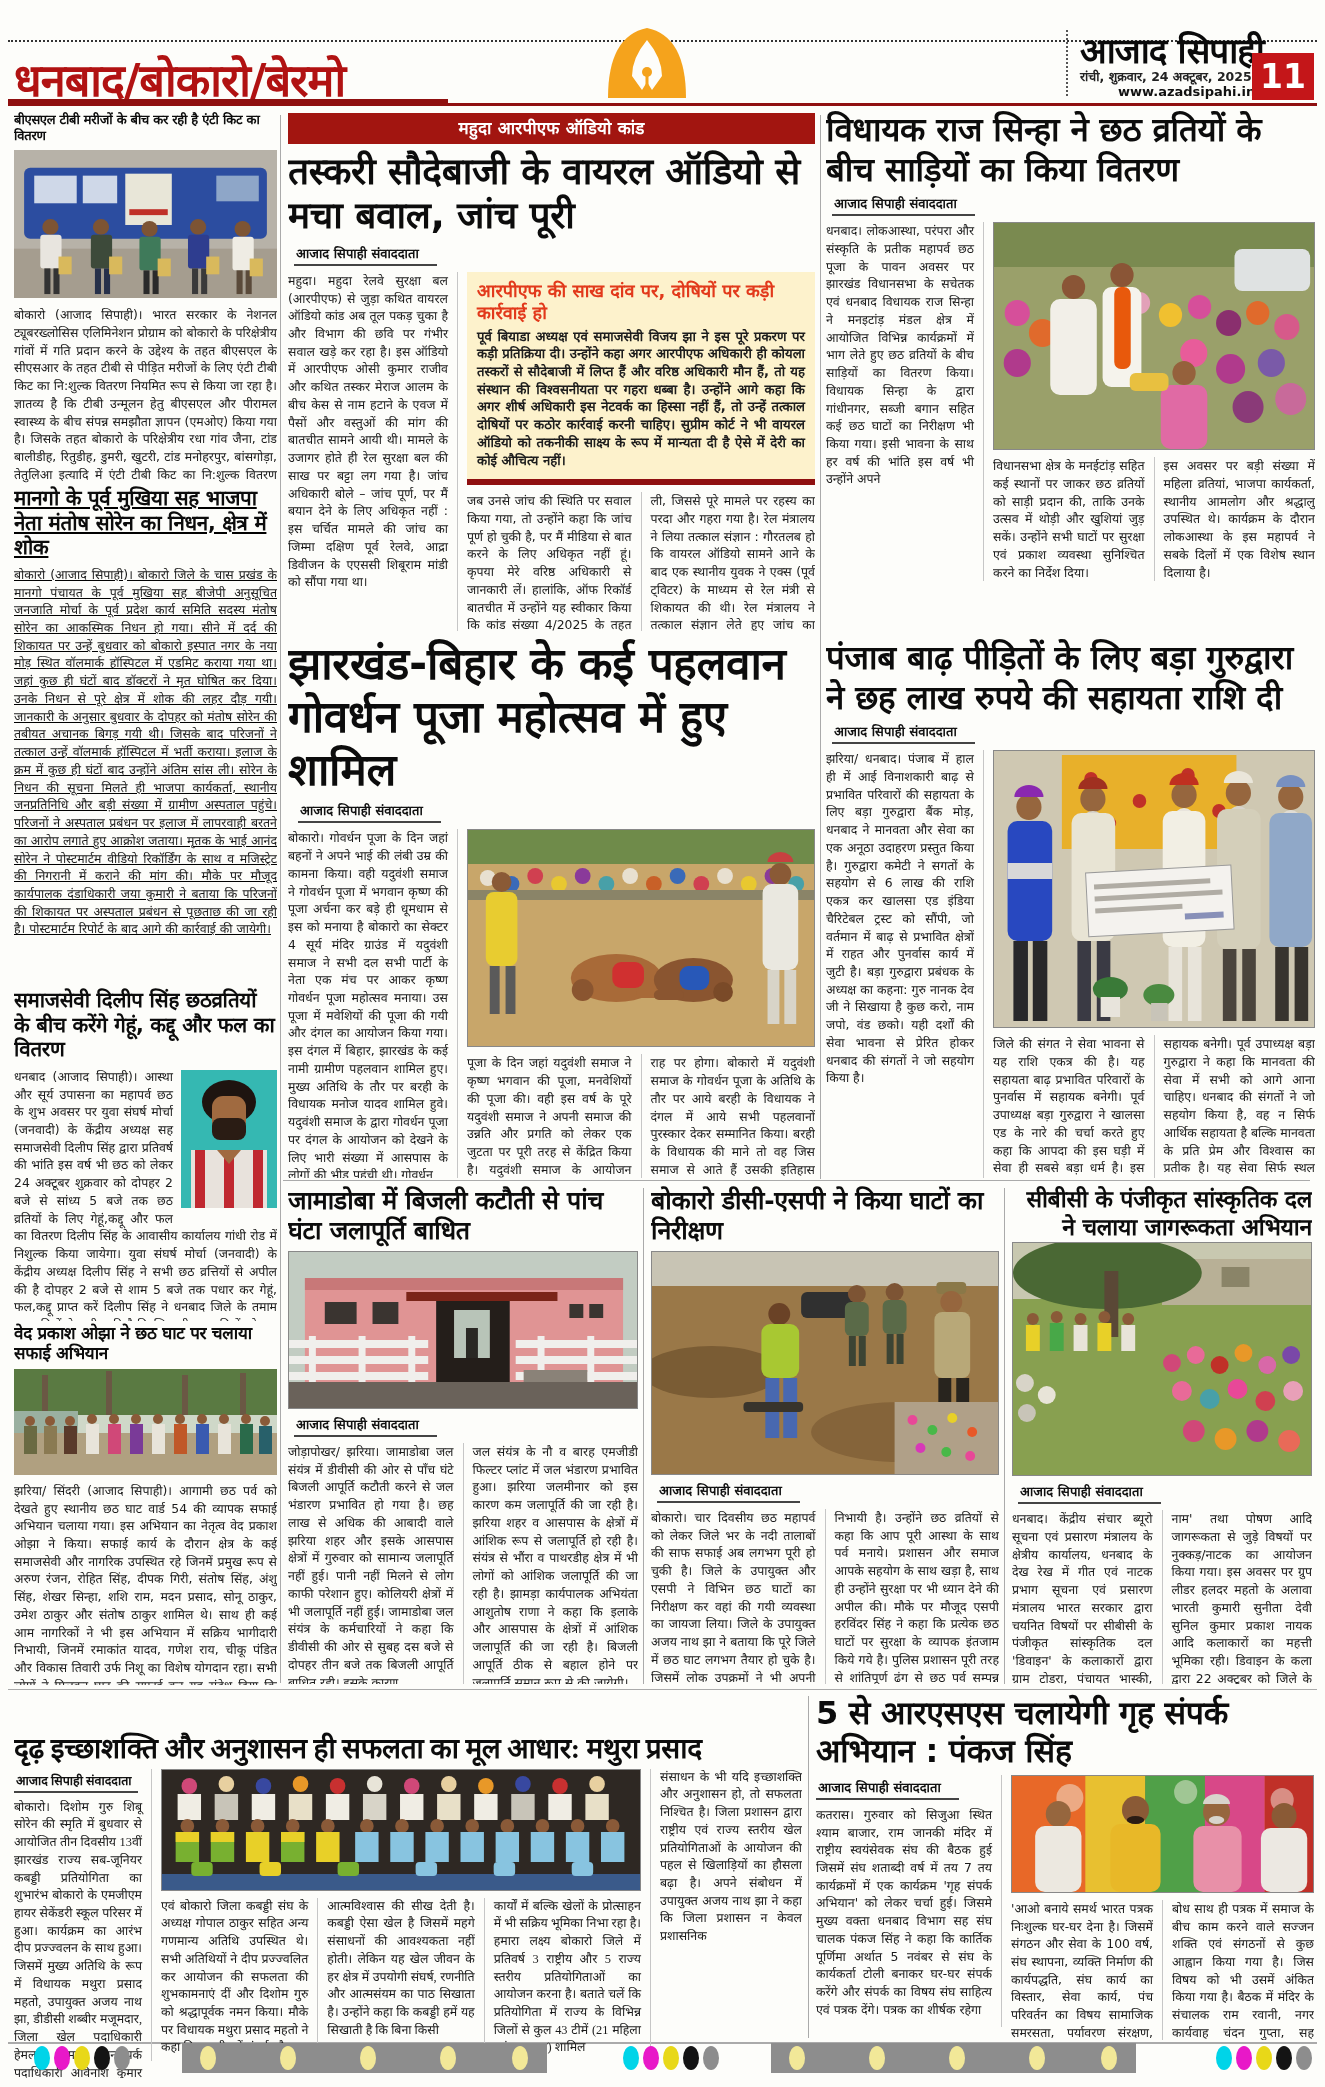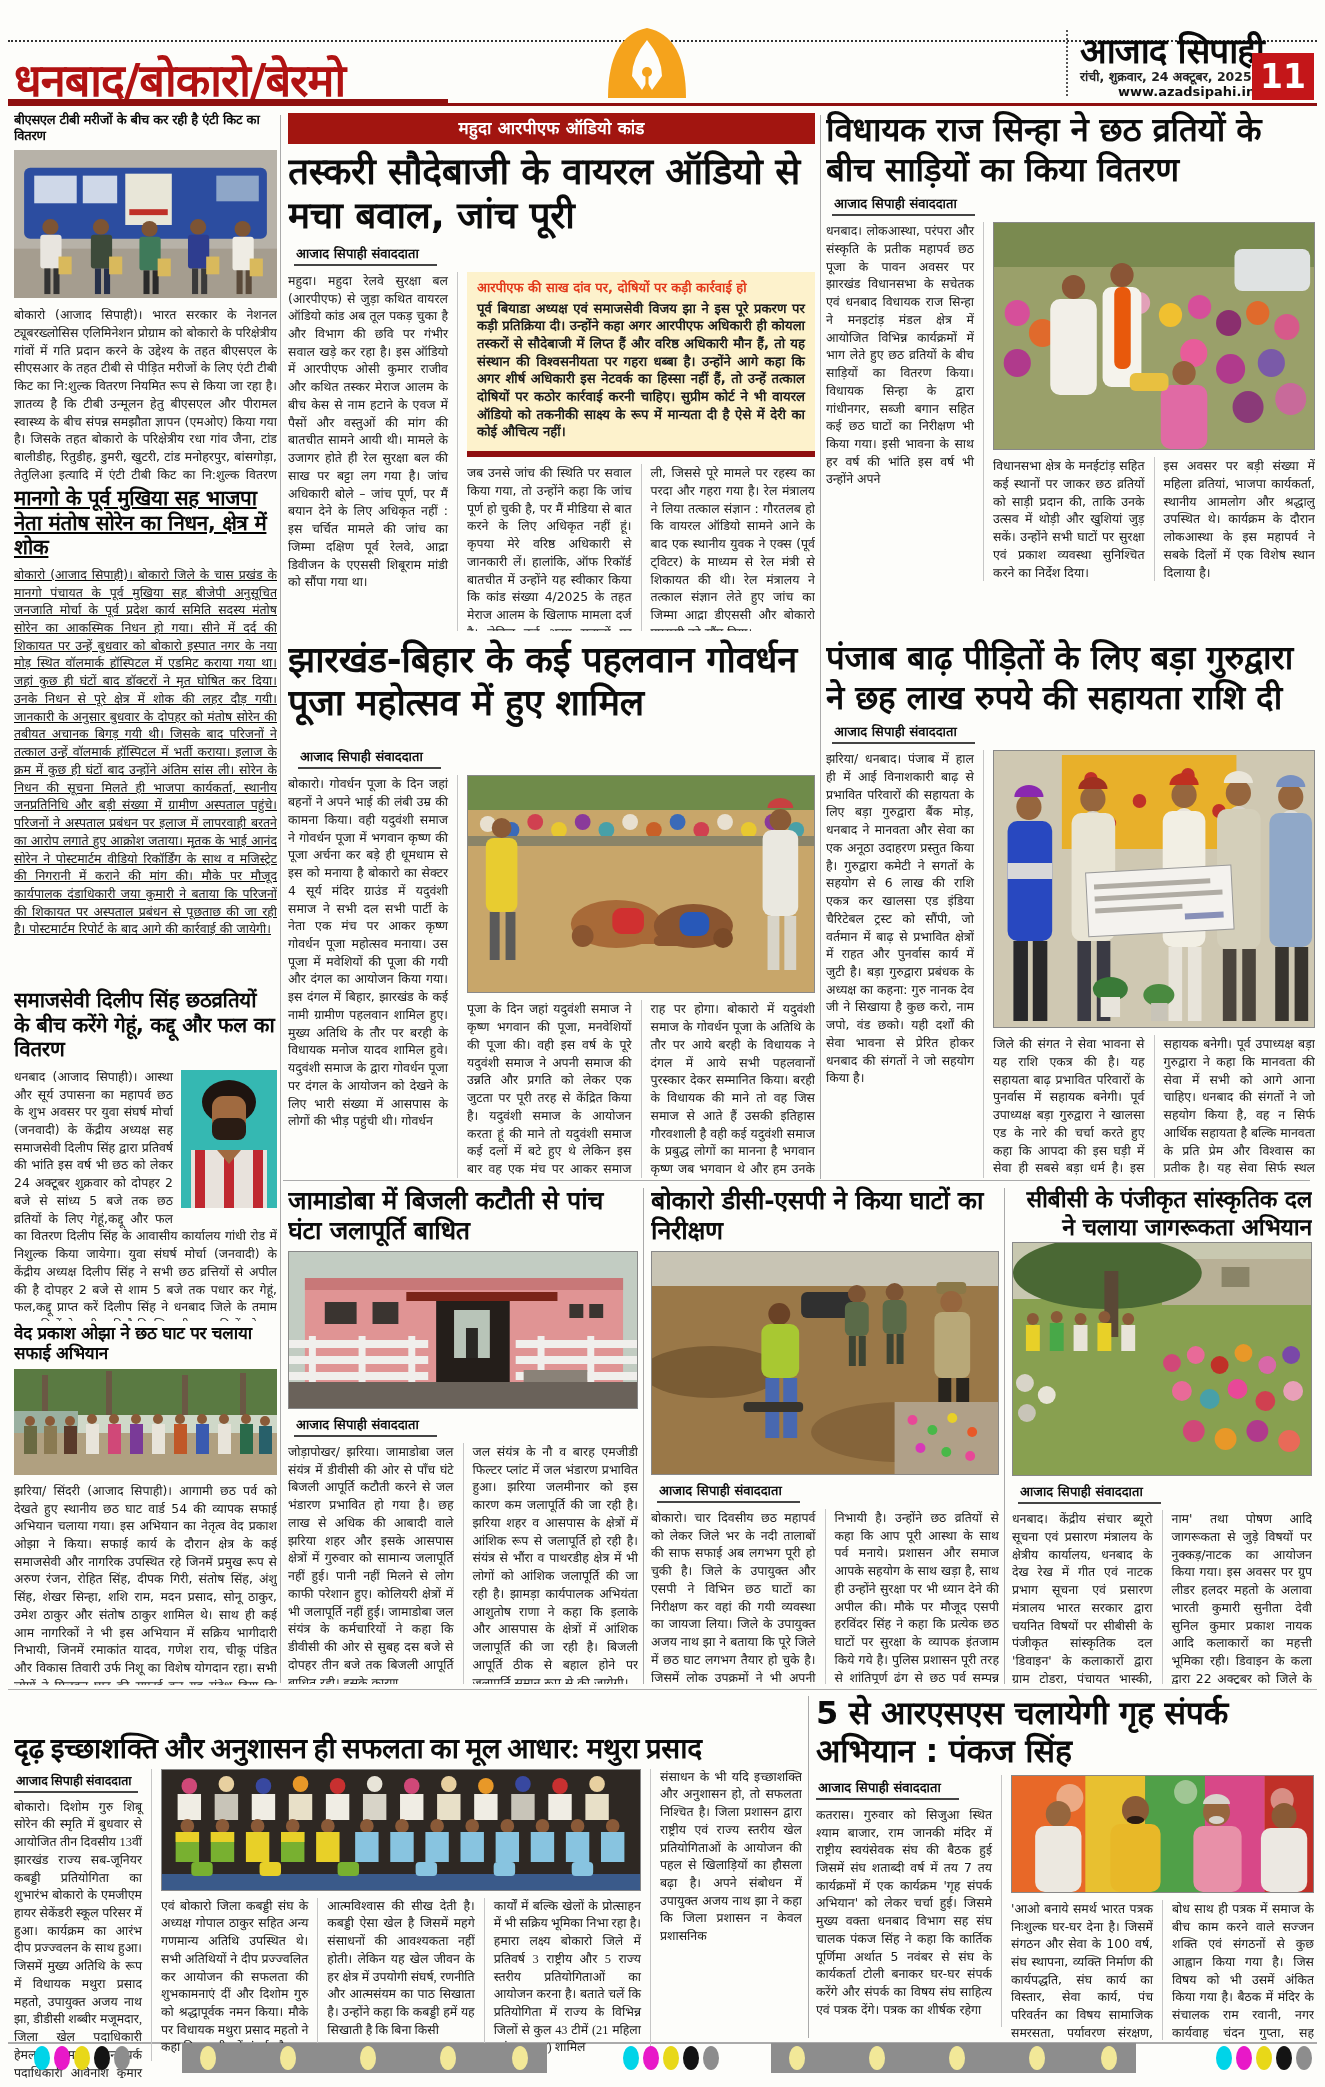--- a/index.html
+++ b/index.html
@@ -10,21 +10,21 @@
   .hl{font-weight:800;color:#0c0c0c;line-height:1.2;letter-spacing:-0.3px;}
   .byline{font-weight:bold;font-size:13px;color:#111;border-bottom:2px solid #444;
           display:inline-block;margin:3px 0 6px 6px;padding:0 18px 2px 2px;}
   .body{font-size:12.4px;line-height:1.43;text-align:justify;color:#1a1a1a;}
   .cols{display:flex;gap:9px;align-items:stretch;}
   .cols>.c{min-width:0;}
   .cols>.c+.c{border-left:1px solid #c6c6c6;padding-left:9px;}
   .kicker{background:#a21510;color:#fff;font-weight:800;font-size:17px;text-align:center;
           padding:3px 0 5px;letter-spacing:0.2px;}
   .hbox{background:#fdf2cc;padding:8px 10px 10px;border-bottom:6px solid #8f1010;}
-  .hbox-title{color:#e2391b;font-weight:800;font-size:13px;line-height:1.22;margin-bottom:4px;}
+  .hbox-title{color:#e2391b;font-weight:800;font-size:18px;line-height:1.22;margin-bottom:4px;}
   .hbox-body{font-weight:700;font-size:13.2px;line-height:1.34;color:#1d1d1d;text-align:justify;}
   .photo{background:#d8d5cc;overflow:hidden;}
   .photo svg{display:block;width:100%;height:100%;}
   .rule{position:absolute;background:#aaa;}
   .redrule{position:absolute;background:#8f1010;}
   .region-title{font-size:45px;font-weight:800;color:#b11212;letter-spacing:-1px;}
   .masthead{font-size:35px;font-weight:800;color:#0a0a0a;letter-spacing:-1px;}
   .dateline{font-size:12.5px;font-weight:bold;color:#222;}
   .site{font-size:13px;font-weight:bold;color:#111;}
   .pagenum{background:#c41619;color:#fff;font-size:33px;font-weight:800;
@@ -233,21 +233,21 @@
         </div>
         <div class="cols" style="margin-top:7px;">
           <div class="c body" style="flex:1;">विधानसभा क्षेत्र के मनईटांड़ सहित कई स्थानों पर जाकर छठ व्रतियों को साड़ी प्रदान की, ताकि उनके उत्सव में थोड़ी और खुशियां जुड़ सकें। उन्होंने सभी घाटों पर सुरक्षा एवं प्रकाश व्यवस्था सुनिश्चित करने का निर्देश दिया।</div>
           <div class="c body" style="flex:1;">इस अवसर पर बड़ी संख्या में महिला व्रतियां, भाजपा कार्यकर्ता, स्थानीय आमलोग और श्रद्धालु उपस्थित थे। कार्यक्रम के दौरान लोकआस्था के इस महापर्व ने सबके दिलों में एक विशेष स्थान दिलाया है।</div>
         </div>
       </div>
     </div>
   </div>
 
   <div class="article" style="left:288px;top:638px;width:527px;height:540px;">
-    <div class="hl" style="font-size:36px;margin-bottom:20px;">झारखंड-बिहार के कई पहलवान गोवर्धन पूजा महोत्सव में हुए शामिल</div>
+    <div class="hl" style="font-size:44px;margin-bottom:2px;">झारखंड-बिहार के कई पहलवान गोवर्धन पूजा महोत्सव में हुए शामिल</div>
     <div style="margin-left:4px;"><span class="byline">आजाद सिपाही संवाददाता</span></div>
     <div class="cols">
       <div class="c body" style="width:160px;flex:none;">बोकारो। गोवर्धन पूजा के दिन जहां बहनों ने अपने भाई की लंबी उम्र की कामना किया। वही यदुवंशी समाज ने गोवर्धन पूजा में भगवान कृष्ण की पूजा अर्चना कर बड़े ही धूमधाम से इस को मनाया है बोकारो का सेक्टर 4 सूर्य मंदिर ग्राउंड में यदुवंशी समाज ने सभी दल सभी पार्टी के नेता एक मंच पर आकर कृष्ण गोवर्धन पूजा महोत्सव मनाया। उस पूजा में मवेशियों की पूजा की गयी और दंगल का आयोजन किया गया। इस दंगल में बिहार, झारखंड के कई नामी ग्रामीण पहलवान शामिल हुए। मुख्य अतिथि के तौर पर बरही के विधायक मनोज यादव शामिल हुवे। यदुवंशी समाज के द्वारा गोवर्धन पूजा पर दंगल के आयोजन को देखने के लिए भारी संख्या में आसपास के लोगों की भीड़ पहुंची थी। गोवर्धन</div>
       <div class="c" style="flex:1;">
         <div class="photo" style="height:216px;border:1px solid #888;">
           <svg viewBox="0 0 350 216" preserveAspectRatio="none">
             <rect width="350" height="216" fill="#c8a66a"></rect>
               <rect width="350" height="34" fill="#6f8b4a"></rect>
             <g>
               <circle cx="20" cy="48" r="8" fill="#e8e0d0"></circle>

